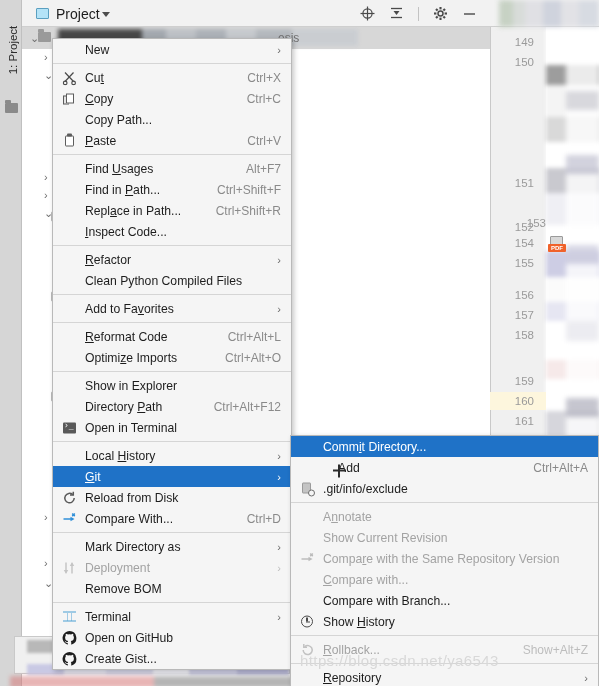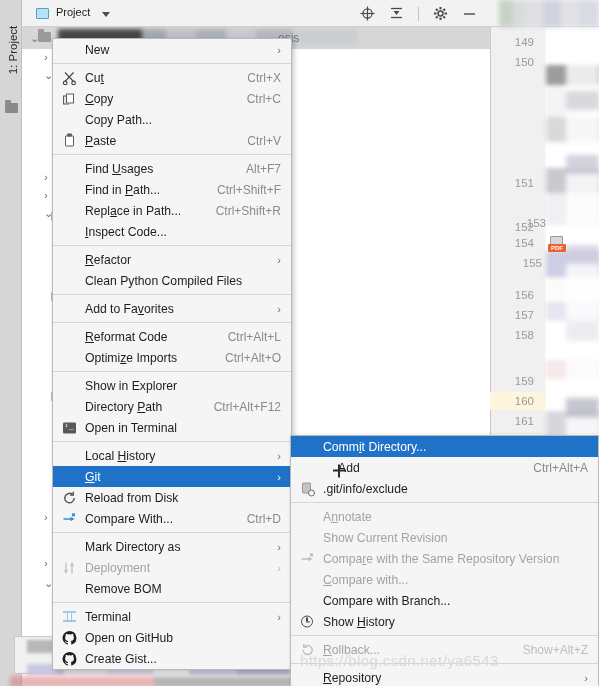--- a/index.html
+++ b/index.html
@@ -37,21 +37,21 @@
 
   
   .topbar {
     position: absolute; left: 22px; top: 0; width: 577px; height: 27px;
     background: #f2f2f2; border-bottom: 1px solid #cfcfcf;
   }
   .tb-projicon {
     position:absolute; left: 14px; top: 8px; width: 13px; height: 11px;
     background: #b4e3f7; border: 1.4px solid #5a9fc0; border-radius: 1px;
   }
-  .tb-title { position:absolute; left: 34px; top: 6px; font-size: 11px; color:#1d1d1d; }
+  .tb-title { position:absolute; left: 34px; top: 6px; font-size: 14px; color:#1d1d1d; }
   .tb-caret {
     position:absolute; left: 80px; top: 12px;
     width:0;height:0;border-left:4.5px solid transparent;border-right:4.5px solid transparent;
     border-top:5px solid #4d4d4d;
   }
   .tb-icons { position:absolute; right: 122px; top: 0; height:27px; display:flex; align-items:center; gap:14px; }
   .tb-divider { width:1px; height:14px; background:#c3c3c3; }
   .tb-icon { width:15px; height:15px; position:relative; }
 
   
@@ -269,21 +269,21 @@
   <div class="lineno-panel"></div>
   <div class="code-blur"></div>
   <div class="code-blur2"></div>
   <div id="linenos">
       <div class="lineno" style="top: 33px; left: 490px; width: 56px; padding-right: 12px; line-height: 18px;">149</div>
       <div class="lineno" style="top: 53px; left: 490px; width: 56px; padding-right: 12px; line-height: 18px;">150</div>
       <div class="lineno" style="top: 174px; left: 490px; width: 56px; padding-right: 12px; line-height: 18px;">151</div>
       <div class="lineno" style="top: 194px; left: 490px; width: 56px; padding-right: 12px; line-height: 18px; margin-top: 24px;">152</div>
       <div class="lineno" style="top: 214px; left: 490px; width: 56px; padding-right: 12px; line-height: 18px; margin-left: 12px;">153</div>
       <div class="lineno" style="top: 234px; left: 490px; width: 56px; padding-right: 12px; line-height: 18px;">154</div>
-      <div class="lineno" style="top: 254px; left: 490px; width: 56px; padding-right: 12px; line-height: 18px; margin-left: 8px;">155</div>
+      <div class="lineno" style="top: 254px; left: 490px; width: 56px; padding-right: 12px; line-height: 18px;">155</div>
       <div class="lineno" style="top: 286px; left: 490px; width: 56px; padding-right: 12px; line-height: 18px;">156</div>
       <div class="lineno" style="top: 306px; left: 490px; width: 56px; padding-right: 12px; line-height: 18px;">157</div>
       <div class="lineno" style="top: 326px; left: 490px; width: 56px; padding-right: 12px; line-height: 18px;">158</div>
       <div class="lineno" style="top: 372px; left: 490px; width: 56px; padding-right: 12px; line-height: 18px;">159</div>
       <div class="lineno hl-row" style="top: 392px; left: 490px; width: 56px; padding-right: 12px; line-height: 18px;">160</div>
       <div class="lineno" style="top: 412px; left: 490px; width: 56px; padding-right: 12px; line-height: 18px;">161</div>
     </div>
 
   <div class="fold-marker" style="top:211px;"></div>
   <div class="fold-marker" style="top:291px;"></div>

